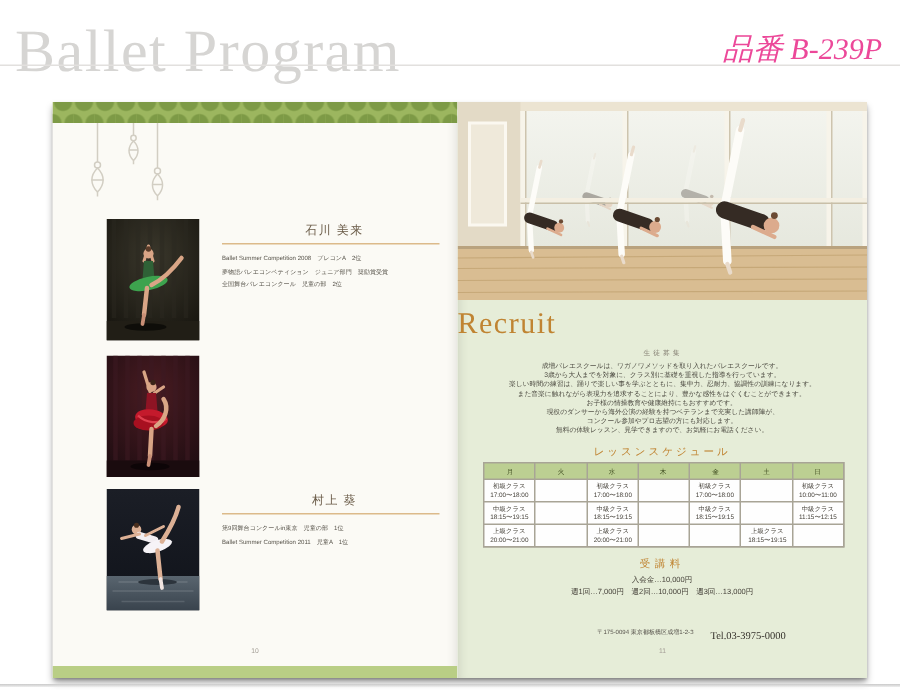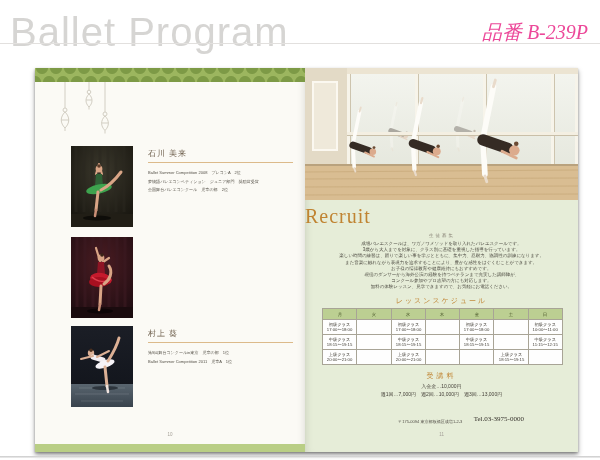--- a/index.html
+++ b/index.html
@@ -1,19 +1,19 @@
 <!DOCTYPE html>
 <html><head>
 <meta charset="utf-8">
 <style>
   html,body{margin:0;padding:0;background:#fff;}
   .stage{position:relative;width:600px;height:460px;background:#ffffff;overflow:hidden;
          font-family:"Liberation Sans",sans-serif;}
   
-  .brand{position:absolute;left:10px;top:10px;font-family:Liberation Sans, sans-serif;
+  .brand{position:absolute;left:10px;top:10px;font-family:Liberation Serif, serif;
          font-size:40px;color:#d6d5d3;letter-spacing:1px;}
   .hrule{position:absolute;left:0;top:43px;width:600px;height:1px;background:#e2e0de;}
   .code{position:absolute;right:12px;top:19px;font-family:"Liberation Serif",serif;
         font-size:20px;color:#ec4899;font-style:italic;}
   
   .spread{position:absolute;left:35px;top:68px;width:543px;height:384px;display:flex;
           box-shadow:0 3px 5px rgba(0,0,0,.38),0 1px 2px rgba(0,0,0,.25);}
   .bottom-shadow{position:absolute;left:0;top:456px;width:600px;height:2px;
           background:linear-gradient(#c9c9c9,#efefef);}
   .page-left{position:relative;width:270px;height:100%;background:#fbfaf5;overflow:hidden;
@@ -27,21 +27,21 @@
           radial-gradient(circle at 0px 14px,  #7d9a46 5.5px, rgba(0,0,0,0) 6.5px),
           radial-gradient(circle at 14px 14px, #7d9a46 5.5px, rgba(0,0,0,0) 6.5px);
         background-size:14px 14px;}
   .lanterns{position:absolute;left:18px;top:14px;}
   .c-head{position:absolute;left:0;right:0;top:20px;text-align:center;}
   .c-title{font-family:"Liberation Serif",serif;font-size:21px;color:#bf7f35;letter-spacing:1px;margin-top:1px;}
   .flexc{display:flex;justify-content:center;}
   .scaled5{display:inline-block;font-size:9px;transform:scale(.5);white-space:nowrap;}
   .c-sub{margin-top:1px;}
   .c-sub .scaled5{color:#6e685d;letter-spacing:5px;}
-  .entry{position:absolute;left:0;width:270px;height:90px;}
+  .entry{position:absolute;left:0;width:270px;height:90px;text-align:center;}
   .ephoto{position:absolute;left:36px;top:0;}
   .etext{position:absolute;left:113px;top:2px;width:150px;}
   .ename{font-family:"Liberation Serif",serif;font-size:8px;color:#6b5c49;letter-spacing:1px;}
   .eline{height:1px;background:#dcba8a;width:145px;margin-top:3px;}
   .eawards{margin-top:4px;}
   .aw{height:8.5px;line-height:8.5px;}
   .aw span{display:inline-block;font-size:9px;transform:scale(.45);transform-origin:0 50%;
            white-space:nowrap;color:#57534a;}
   .pageno{position:absolute;bottom:13px;left:0;right:0;display:flex;justify-content:center;}
   .pageno span{display:inline-block;font-size:9px;transform:scale(.5);color:#a5a098;}
@@ -63,21 +63,21 @@
   .sc.h{background:#bccf92;height:10px;}
   .sc.h span{display:inline-block;font-size:8px;transform:scale(.55);color:#3f4d20;}
   .cw{text-align:center;transform:scale(.5);white-space:nowrap;font-size:8.5px;line-height:1.3;color:#46423a;}
   .fee-title{position:absolute;top:303px;left:0;right:0;text-align:center;
            font-size:7px;color:#c08432;letter-spacing:3px;}
   .fees{position:absolute;top:313px;left:0;right:0;}
   .fline{height:8px;display:flex;justify-content:center;}
   .fline span{display:inline-block;font-size:10px;transform:scale(.5);white-space:nowrap;color:#46423a;}
   .school-name{position:absolute;top:330px;left:0;right:0;text-align:center;
            font-family:"Liberation Serif",serif;font-size:13px;letter-spacing:3px;color:#35312b;}
-  .school-addr{position:absolute;top:347px;left:0;right:0;display:flex;justify-content:center;align-items:flex-start;}
+  .school-addr{position:absolute;top:347px;left:0;right:0;display:flex;justify-content:center;align-items:flex-end;}
   .addr{display:inline-block;font-size:9px;transform:scale(.45);white-space:nowrap;color:#55514a;}
   .tel{display:inline-block;font-family:"Liberation Serif",serif;font-size:7px;color:#35312b;margin-left:-28px;}
 </style>
 </head>
 <body>
 
 <div class="stage">
 
   <div class="brand">Ballet Program</div>
   <div class="hrule"></div>

